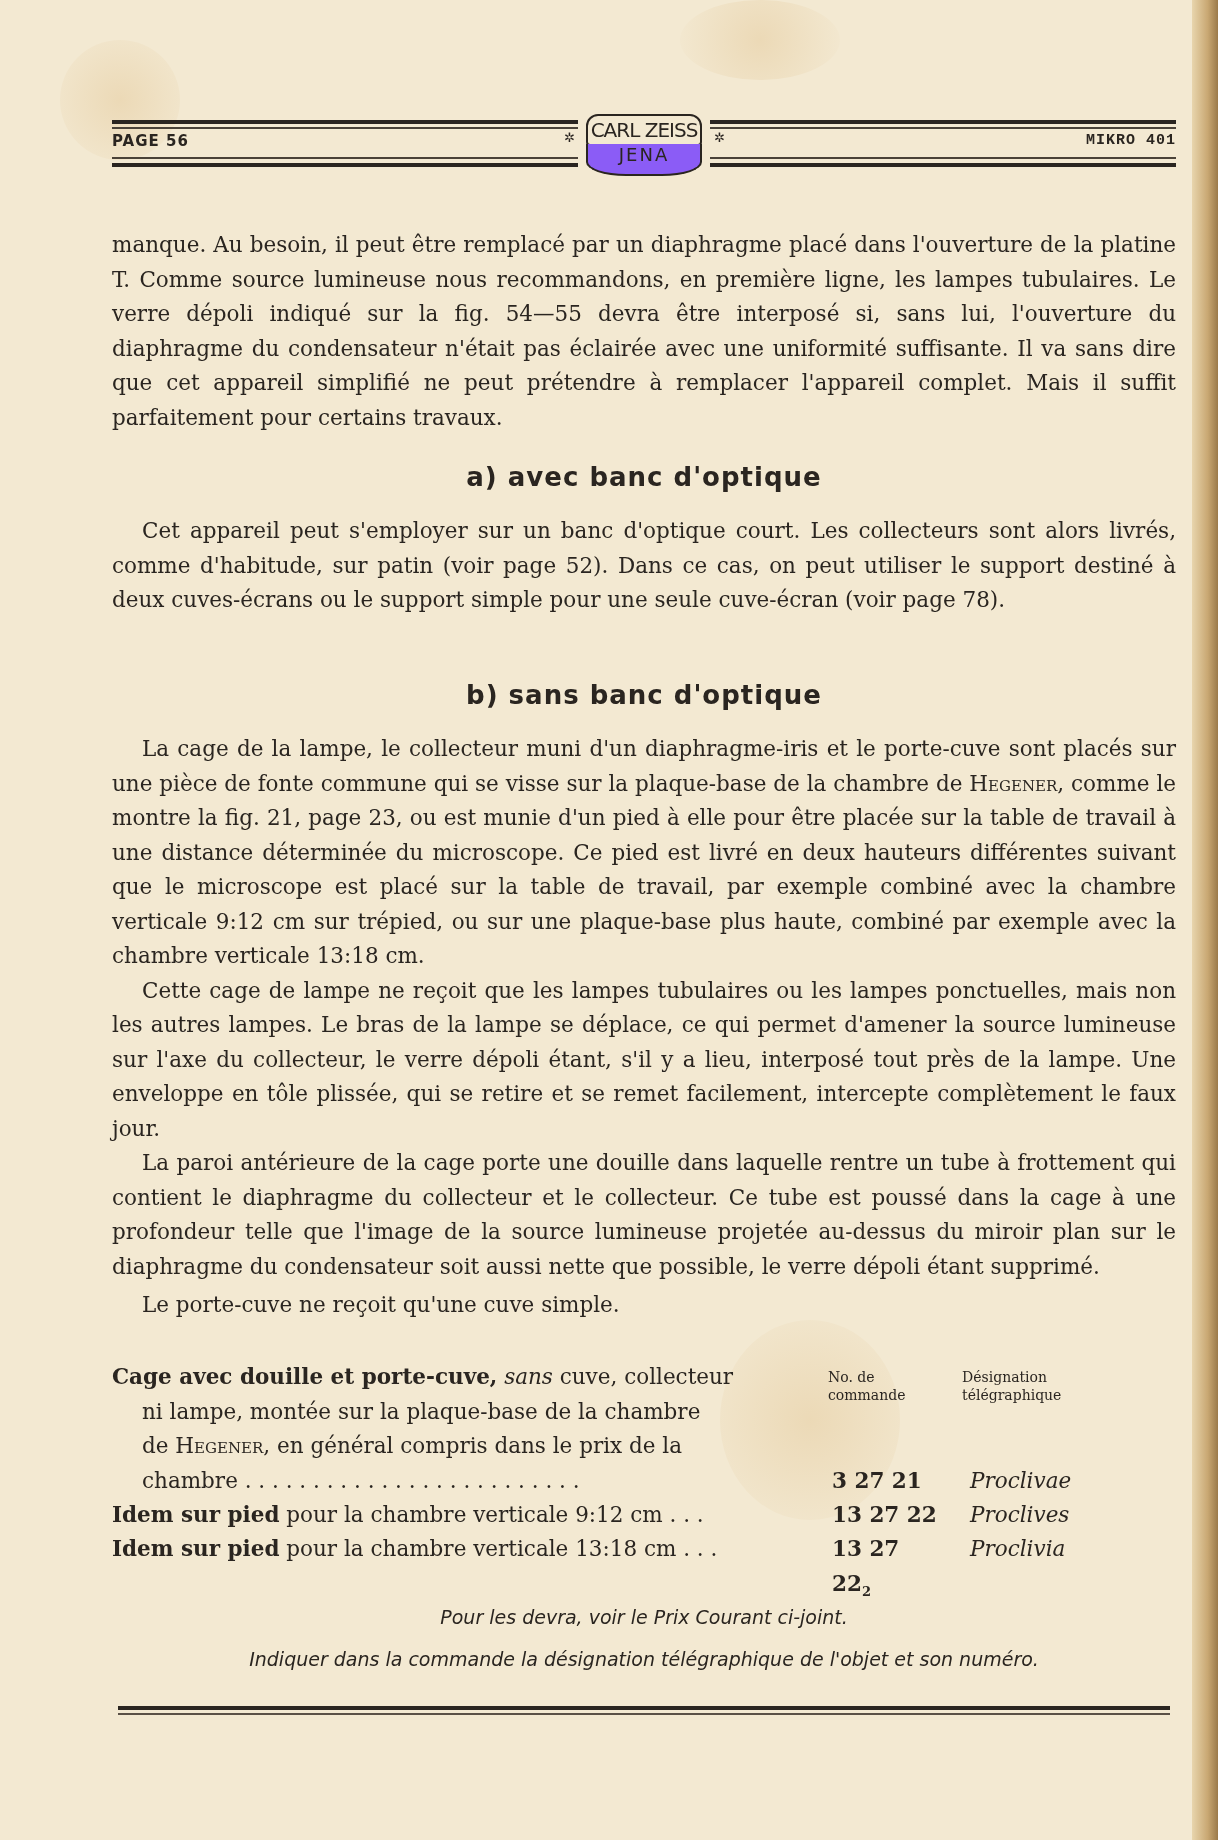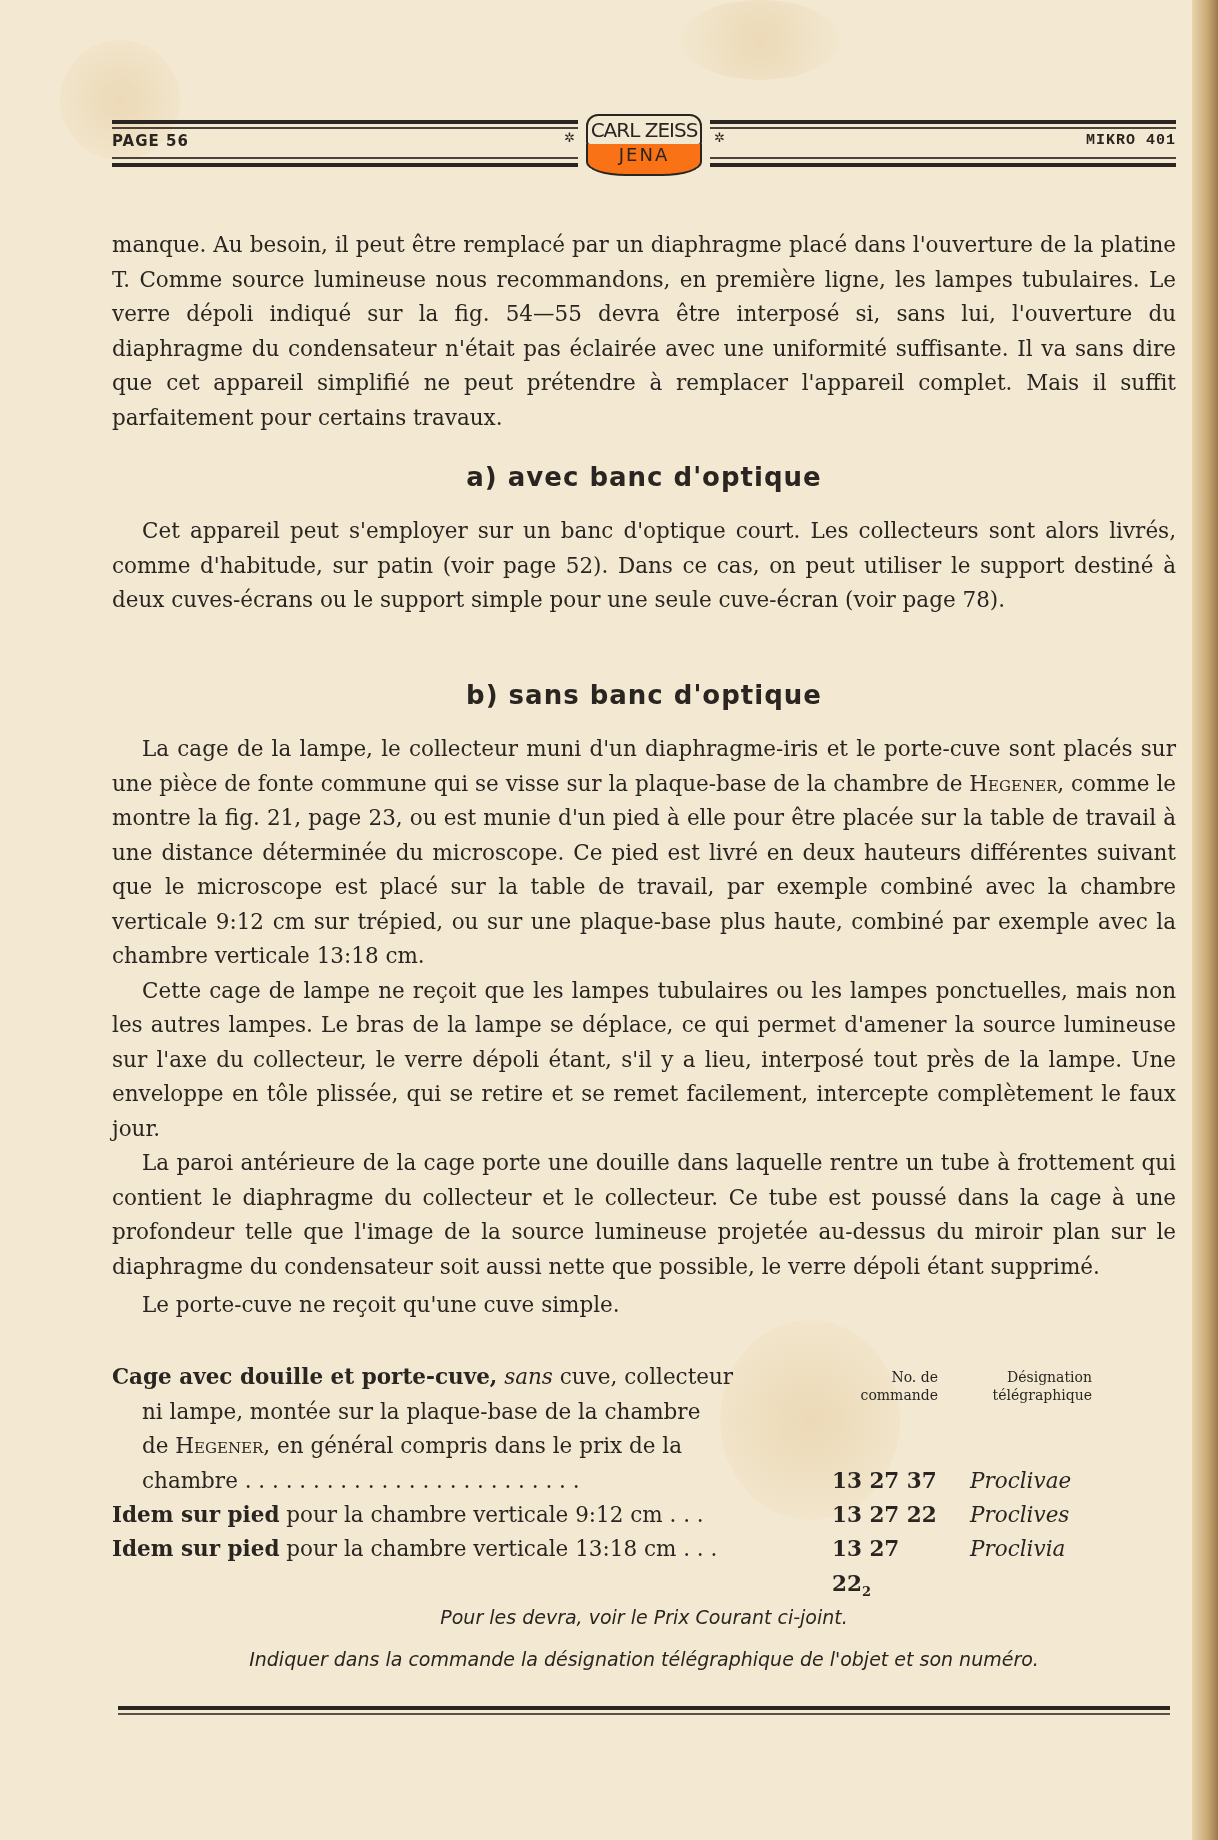--- a/index.html
+++ b/index.html
@@ -13,32 +13,32 @@
   .rule{position:absolute;height:4px;background:#2a2520;}
   .rule.thin{height:2px;background:#4a4238;}
   .hdr-left{position:absolute;left:0;top:20px;font-family:"DejaVu Sans","Liberation Sans",sans-serif;
        font-weight:bold;font-size:15px;letter-spacing:1px;}
   .hdr-right{position:absolute;right:0;top:20px;font-family:Liberation Mono, monospace;
        font-weight:bold;font-size:15px;letter-spacing:1px;}
   .logo{position:absolute;left:466px;top:0;width:130px;height:66px;}
   .logo-top{position:absolute;left:8px;top:2px;width:112px;height:28px;border:2px solid #2a2520;border-radius:12px 12px 4px 4px;
        text-align:center;font-family:"DejaVu Sans","Liberation Sans",sans-serif;font-size:20px;line-height:28px;letter-spacing:-1px;background:#f3e9d2;}
   .logo-bot{position:absolute;left:8px;top:32px;width:112px;height:30px;border:2px solid #2a2520;border-top:none;border-radius:0 0 40px 40px/0 0 14px 14px;
-       text-align:center;font-family:"DejaVu Sans","Liberation Sans",sans-serif;font-size:18px;line-height:22px;letter-spacing:2px;background:#f97316;}
+       text-align:center;font-family:"DejaVu Sans","Liberation Sans",sans-serif;font-size:18px;line-height:22px;letter-spacing:2px;background:#8b5cf6;}
   .star{position:absolute;top:18px;font-size:13px;}
   
   .body-text{position:absolute;left:112px;width:1064px;font-size:21.5px;line-height:34.5px;text-align:justify;}
   .p{margin:0;}
   .indent{text-indent:30px;}
   h2{position:absolute;left:112px;width:1064px;margin:0;text-align:center;
      font-family:"DejaVu Sans","Liberation Sans",sans-serif;font-size:26px;font-weight:bold;letter-spacing:1px;}
   .sc{font-variant:small-caps;}
   
   .order{position:absolute;left:112px;top:1360px;width:1064px;font-size:21.5px;line-height:34.5px;}
-  .colhead{position:absolute;font-size:14px;line-height:18px;text-align:right;}
+  .colhead{position:absolute;font-size:14px;line-height:18px;text-align:left;}
   .item{position:absolute;left:0;width:700px;}
   .item .hang{padding-left:30px;}
   .code{position:absolute;left:720px;width:110px;font-weight:bold;}
   .tele{position:absolute;left:858px;font-style:italic;}
   b{font-weight:bold;margin-top:12px;}
   .footer-note{position:absolute;left:112px;width:1064px;text-align:center;font-style:italic;font-size:19px;
      font-family:"DejaVu Sans","Liberation Sans",sans-serif;}
   .bottom-rule{position:absolute;left:118px;top:1706px;width:1052px;height:4px;background:#2a2520;}
   .bottom-rule2{position:absolute;left:118px;top:1713px;width:1052px;height:2px;background:#5a5046;}
 </style>
@@ -89,21 +89,21 @@
 <div class="order" style="top:1360px;">
   <div class="colhead" style="left:716px;top:8px;width:110px;">No. de commande</div>
   <div class="colhead" style="left:850px;top:8px;width:130px;">Désignation télégraphique</div>
 
   <div class="item" style="top:0;">
     <div><b>Cage avec douille et porte-cuve,</b> <i>sans</i><span> cuve, collecteur</span></div>
     <div class="hang">ni lampe, montée sur la plaque-base de la chambre</div>
     <div class="hang"><span>de </span><span class="sc">Hegener</span><span>, en général compris dans le prix de la</span></div>
     <div class="hang">chambre . . . . . . . . . . . . . . . . . . . . . . . . .</div>
   </div>
-  <div class="code" style="top:104px;">13 27 37</div>
+  <div class="code" style="top:104px;">3 27 21</div>
   <div class="tele" style="top:104px;">Proclivae</div>
 
   <div class="item" style="top:138px;">
     <b>Idem sur pied</b><span> pour la chambre verticale  9:12 cm . . .</span>
   </div>
   <div class="code" style="top:138px;">13 27 22</div>
   <div class="tele" style="top:138px;text-align:right;">Proclives</div>
 
   <div class="item" style="top:172px;">
     <b>Idem sur pied</b><span> pour la chambre verticale 13:18 cm . . .</span>

